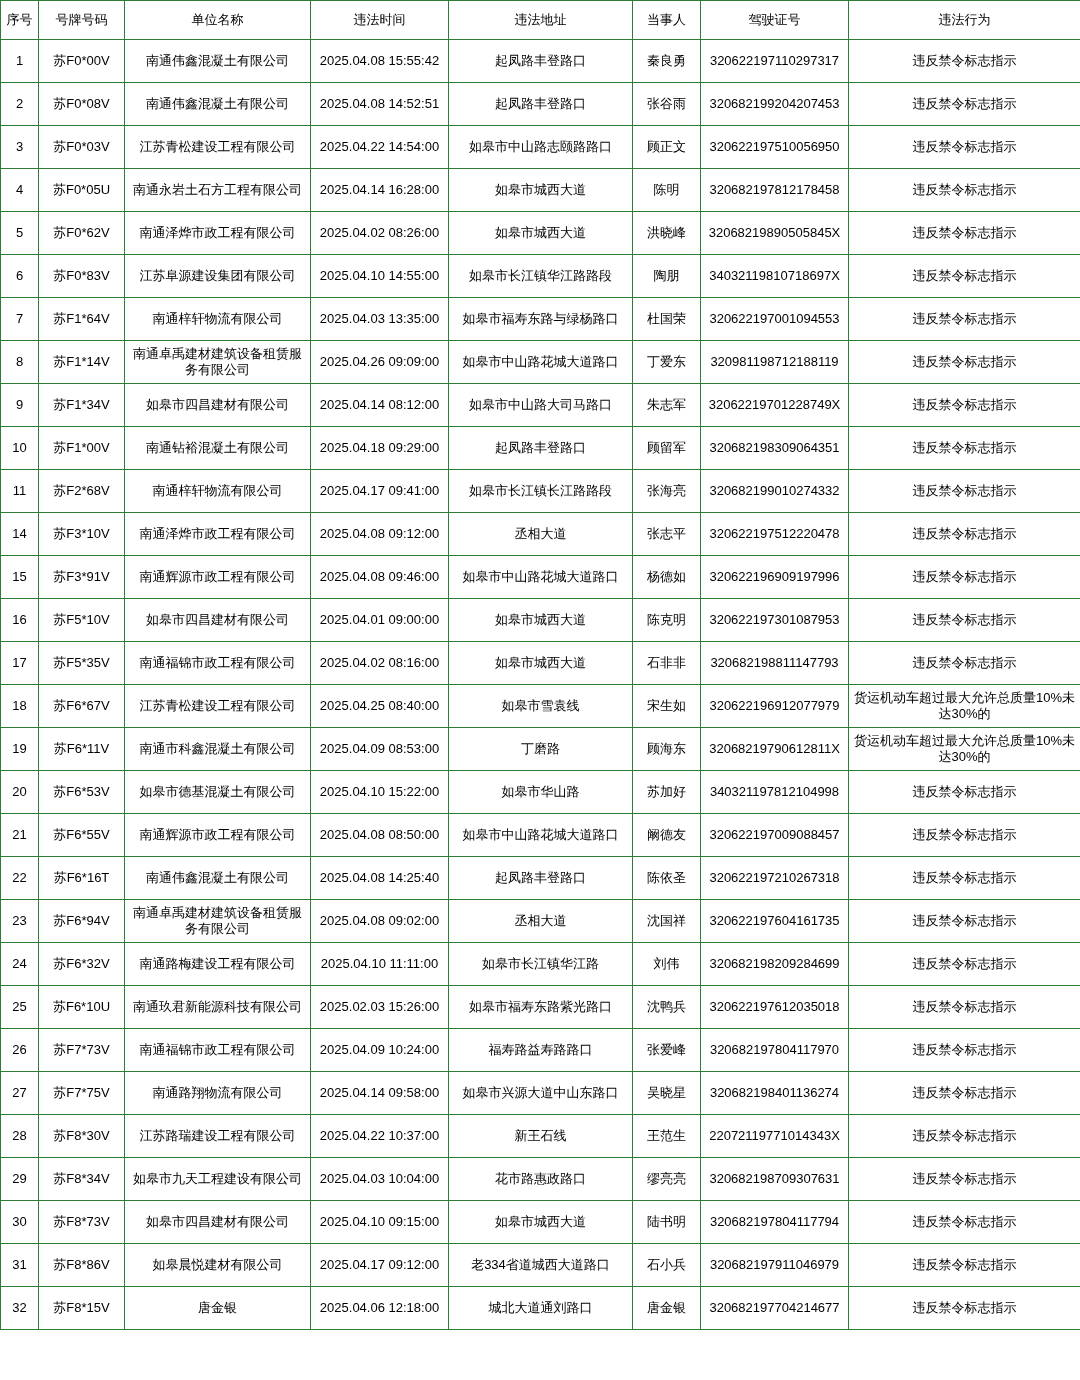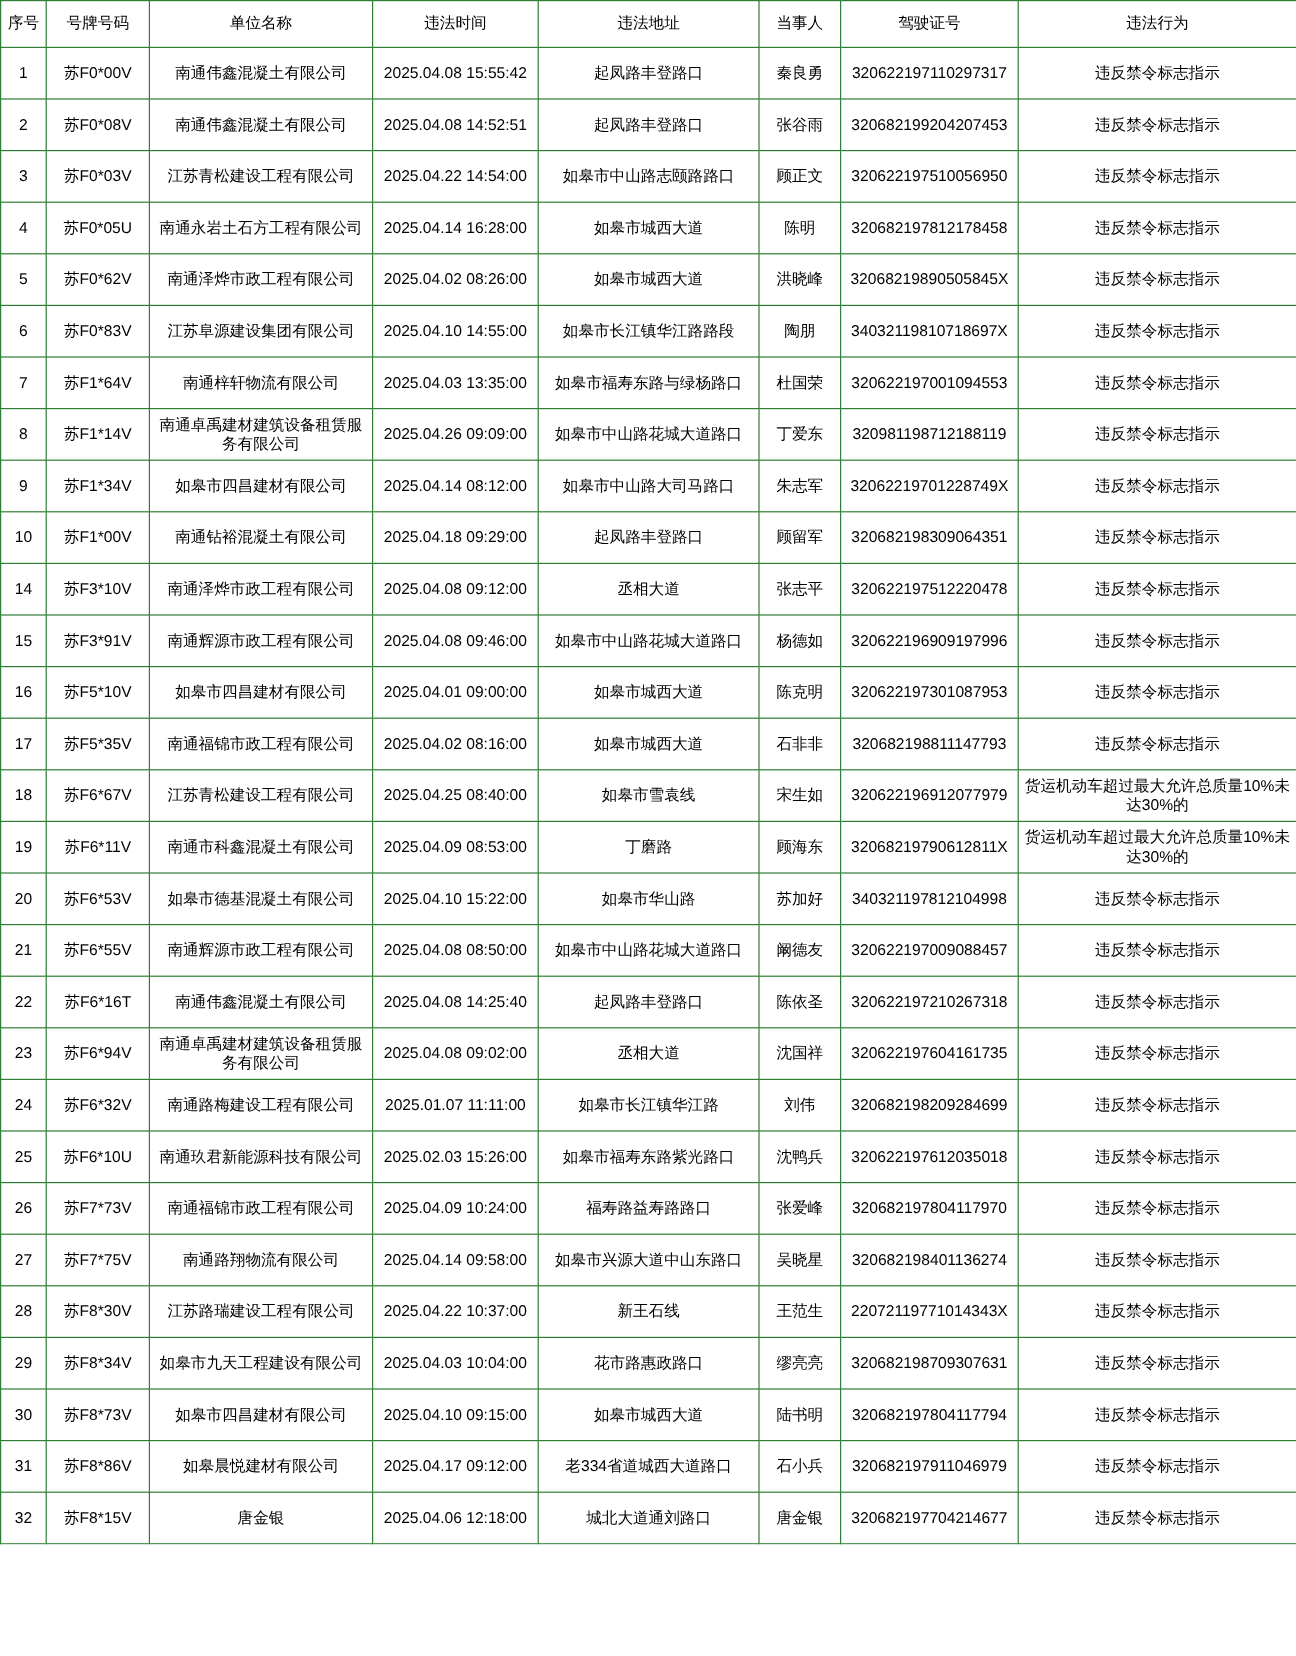--- a/index.html
+++ b/index.html
@@ -23,21 +23,20 @@
     text-align: center;
     vertical-align: middle;
     padding: 4px 2px;
     line-height: 1.25;
     word-wrap: break-word;
     overflow-wrap: break-word;
   }
   #violation-table thead th {
     font-weight: normal;
     height: 30px;
-    font-family: Liberation Mono, monospace;
   }
   #violation-table tbody td {
     height: 34px;
   }
   col.c-index { width: 38px; }
   col.c-plate { width: 86px; }
   col.c-unit { width: 186px; }
   col.c-time  { width: 138px; }
   col.c-addr  { width: 184px; }
   col.c-party { width: 68px; }
@@ -169,20 +168,30 @@
         <td>10</td>
         <td>苏F1*00V</td>
         <td class="cell-unit">南通钻裕混凝土有限公司</td>
         <td>2025.04.18 09:29:00</td>
         <td class="cell-addr">起凤路丰登路口</td>
         <td>顾留军</td>
         <td>320682198309064351</td>
         <td>违反禁令标志指示</td>
       </tr>
       <tr>
+        <td>11</td>
+        <td>苏F2*68V</td>
+        <td class="cell-unit">南通梓轩物流有限公司</td>
+        <td>2025.04.17 09:41:00</td>
+        <td class="cell-addr">如皋市长江镇长江路路段</td>
+        <td>张海亮</td>
+        <td>320682199010274332</td>
+        <td>违反禁令标志指示</td>
+      </tr>
+      <tr>
         <td>14</td>
         <td>苏F3*10V</td>
         <td class="cell-unit">南通泽烨市政工程有限公司</td>
         <td>2025.04.08 09:12:00</td>
         <td class="cell-addr">丞相大道</td>
         <td>张志平</td>
         <td>320622197512220478</td>
         <td>违反禁令标志指示</td>
       </tr>
       <tr>
@@ -272,21 +281,21 @@
         <td>2025.04.08 09:02:00</td>
         <td class="cell-addr">丞相大道</td>
         <td>沈国祥</td>
         <td>320622197604161735</td>
         <td>违反禁令标志指示</td>
       </tr>
       <tr>
         <td>24</td>
         <td>苏F6*32V</td>
         <td class="cell-unit">南通路梅建设工程有限公司</td>
-        <td>2025.01.07 11:11:00</td>
+        <td>2025.04.10 11:11:00</td>
         <td class="cell-addr">如皋市长江镇华江路</td>
         <td>刘伟</td>
         <td>320682198209284699</td>
         <td>违反禁令标志指示</td>
       </tr>
       <tr>
         <td>25</td>
         <td>苏F6*10U</td>
         <td class="cell-unit">南通玖君新能源科技有限公司</td>
         <td>2025.02.03 15:26:00</td>

